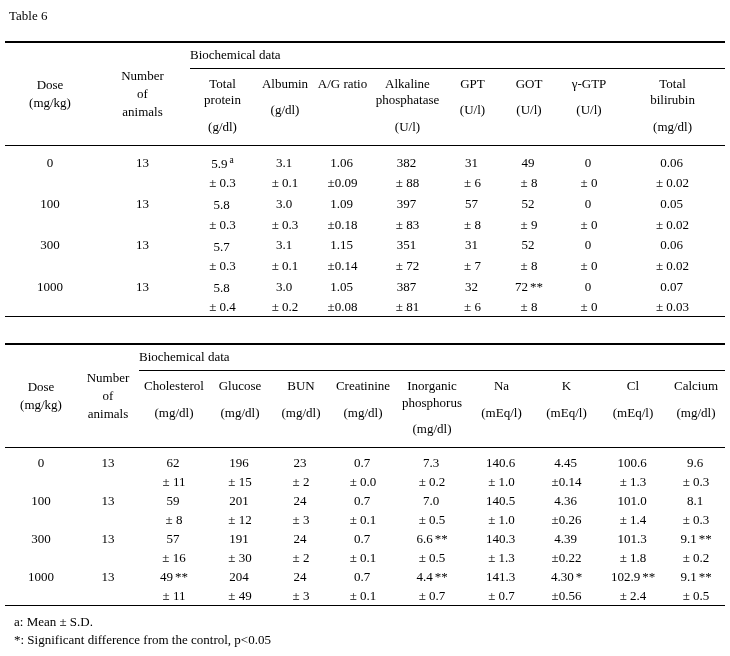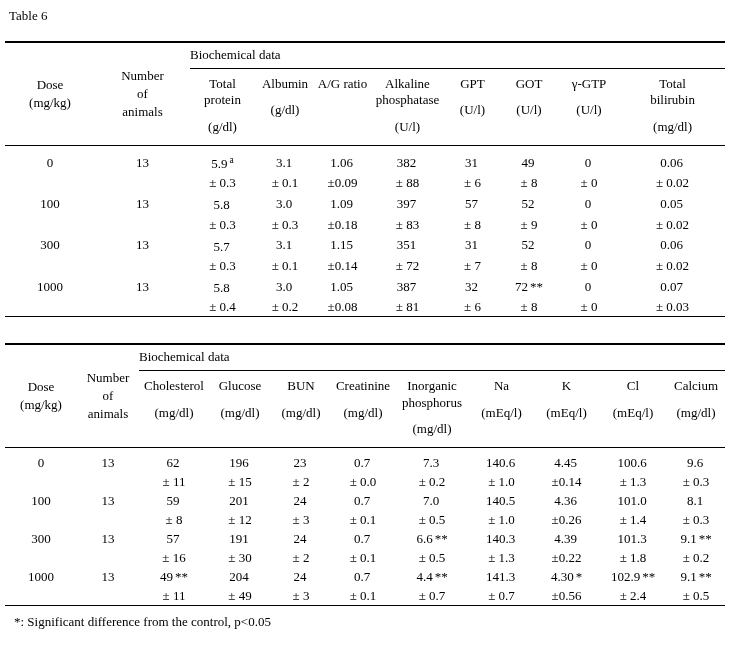--- a/index.html
+++ b/index.html
@@ -436,17 +436,18 @@
           <td>± 0.7</td>
           <td>±0.56</td>
           <td>± 2.4</td>
           <td>± 0.5</td>
         </tr>
 
     </tbody>
   </table>
 
   <div class="footnotes">
+    <div>a: Mean ± S.D.</div>
     <div>*: Significant difference from the control, p&lt;0.05</div>
 
   </div>
 
 </div>
 
 </body></html>

